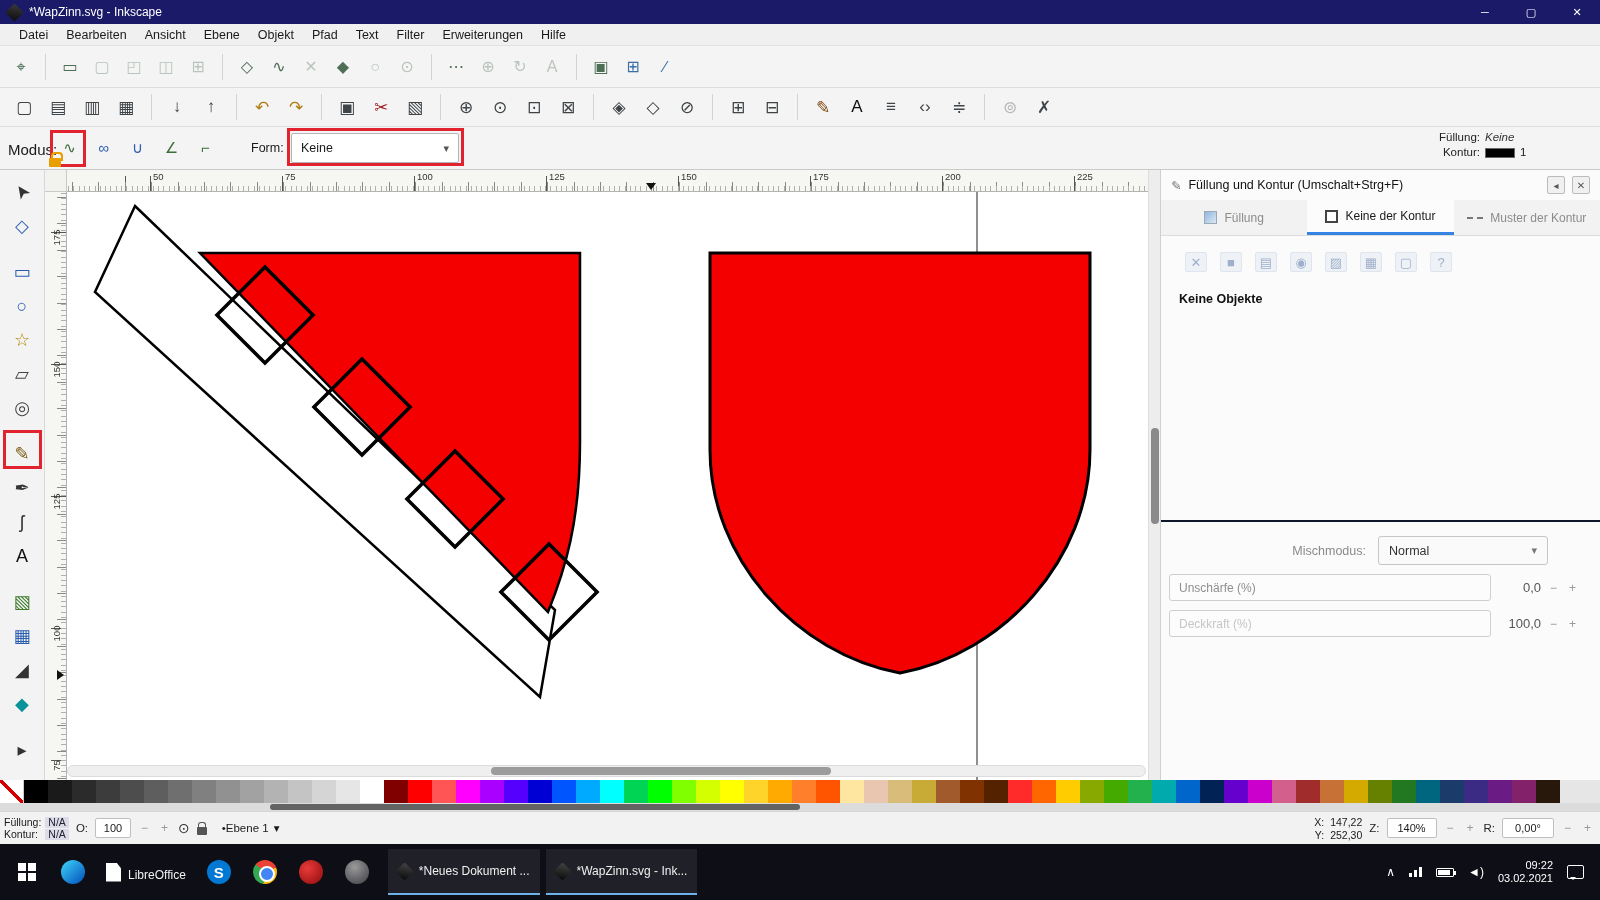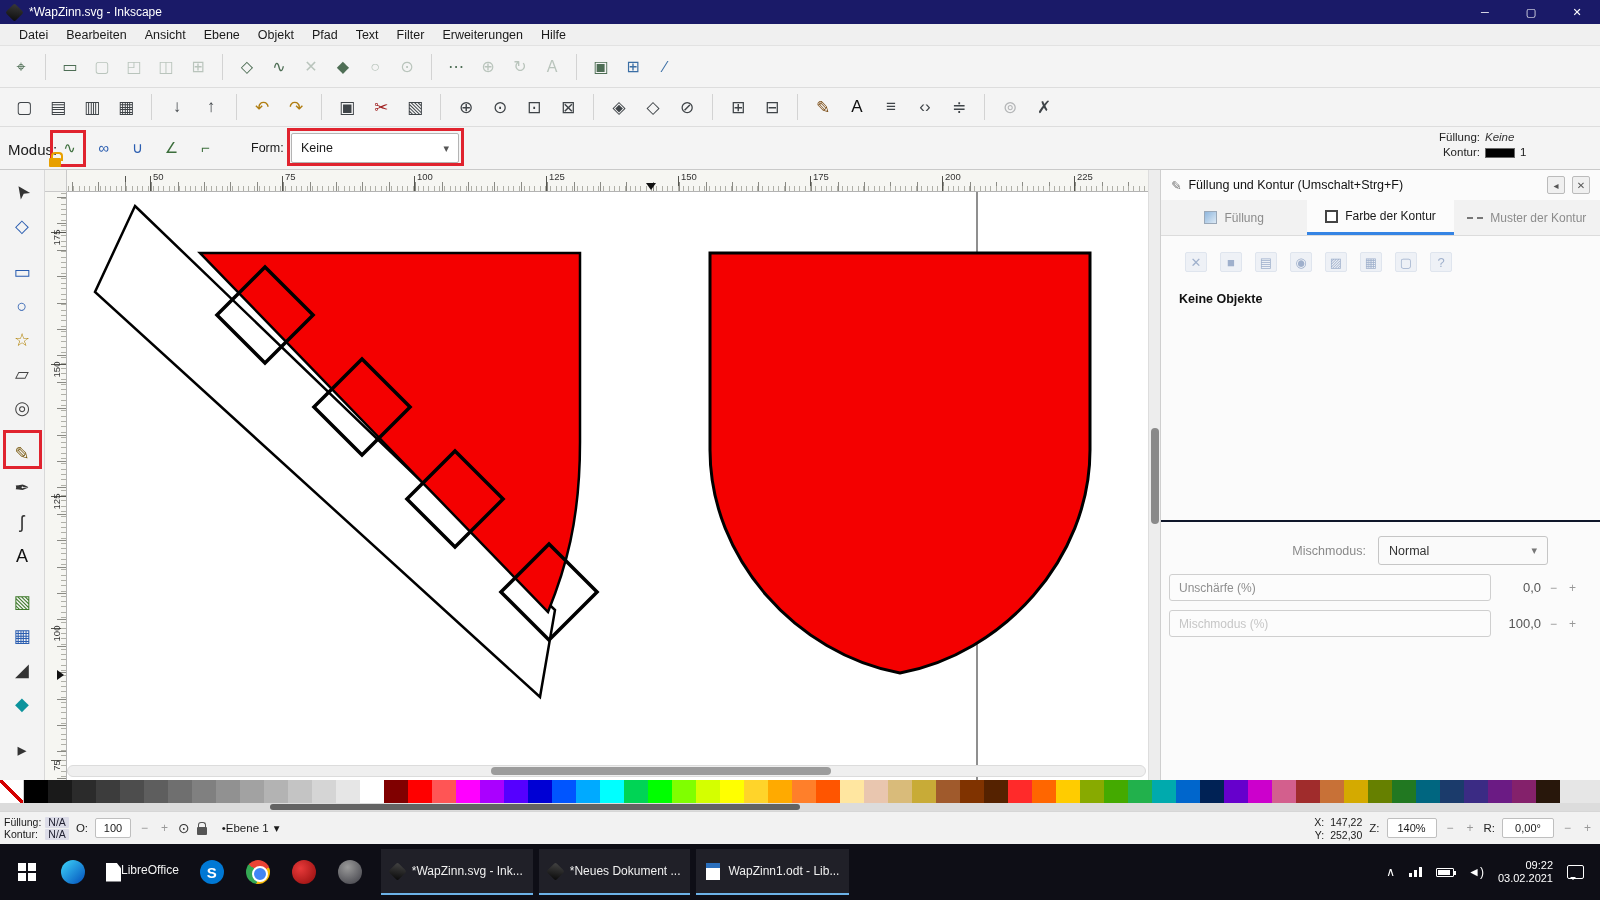--- a/index.html
+++ b/index.html
@@ -124,21 +124,21 @@
 
 #taskbar{position:absolute;left:0;top:844px;width:1600px;height:56px;background:#0e0e16;display:flex;align-items:center;padding:0 6px;gap:4px;color:#fff}
 .tb-app{width:42px;height:44px;display:flex;align-items:center;justify-content:center;flex:0 0 auto}
 #win-logo{display:grid;grid-template-columns:8px 8px;grid-template-rows:8px 8px;gap:2px}
 #win-logo span{background:#fff}
 .circle-ico{width:24px;height:24px;border-radius:50%}
 #edge-ico{background:linear-gradient(135deg,#35c1f1 15%,#0b62c4 85%)}
 #skype-ico{background:#0078d4;display:flex;align-items:center;justify-content:center;font-weight:bold;font-size:15px;color:#fff}
 #chrome-ico{background:conic-gradient(from -50deg,#ea4335 0 33%,#fbbc05 0 66%,#34a853 0 100%);position:relative}
 #chrome-ico::after{content:"";position:absolute;left:6px;top:6px;width:12px;height:12px;border-radius:50%;background:#4285f4;border:2px solid #fff}
-#lo-group{display:flex;align-items:flex-start;padding:0 8px;flex:0 0 auto}
+#lo-group{display:flex;align-items:flex-end;gap:7px;padding:0 8px;flex:0 0 auto}
 #lo-ico{width:15px;height:19px;background:#fff;clip-path:polygon(0 0,70% 0,100% 30%,100% 100%,0 100%)}
 #lo-label{font-size:12px;color:#f2f2f2}
 #red-app-ico{background:radial-gradient(circle at 35% 35%,#e83a3a,#8f0b0b)}
 #gray-app-ico{background:radial-gradient(circle at 40% 30%,#9a9a9a,#3c3c44)}
 .tb-win{height:46px;display:flex;align-items:center;gap:8px;padding:0 10px;margin-left:6px;background:rgba(255,255,255,.08);border-bottom:2px solid #6cb2e8;max-width:172px;flex:0 0 auto}
 .tb-win-label{font-size:12px;color:#f0f0f0;white-space:nowrap;overflow:hidden;text-overflow:ellipsis}
 .wi{flex:0 0 auto}
 .wi-ink{width:13px;height:13px;background:linear-gradient(145deg,#444,#090909);transform:rotate(45deg);border-radius:2px}
 .wi-writer{width:14px;height:17px;background:#fff;border-top:5px solid #2a6fbd}
 #tray{margin-left:auto;display:flex;align-items:center;gap:14px;padding-right:10px}
@@ -346,21 +346,21 @@
     <span class="panel-btn">◂</span>
     <span class="panel-btn">✕</span>
   </div>
   <div id="panel-tabs">
       <div class="tab">
         <span class="tab-ico tab-ico-0"></span>
         <span>Füllung</span>
       </div>
       <div class="tab active">
         <span class="tab-ico tab-ico-1"></span>
-        <span>Farbe der Kontur</span>
+        <span>Keine der Kontur</span>
       </div>
       <div class="tab">
         <span class="tab-ico tab-ico-2"></span>
         <span>Muster der Kontur</span>
       </div>
     </div>
   <div id="paint-row">
       <div class="paint-btn">✕</div>
       <div class="paint-btn">■</div>
       <div class="paint-btn">▤</div>
@@ -382,21 +382,21 @@
     <div class="slider-row">
       <div class="slider-entry">
           <span>Unschärfe (%)</span>
         </div>
       <span class="slider-val">0,0</span>
       <span class="mini">−</span>
       <span class="mini">+</span>
     </div>
     <div class="slider-row">
       <div class="slider-entry faint">
-          <span>Mischmodus (%)</span>
+          <span>Deckkraft (%)</span>
         </div>
       <span class="slider-val">100,0</span>
       <span class="mini">−</span>
       <span class="mini">+</span>
     </div>
   </div>
 </div>
 
 <div id="palette-strip">
     <div class="swatch none"></div>
@@ -527,29 +527,25 @@
     </div>
   <div class="tb-app">
       <span class="circle-ico" id="red-app-ico"></span>
     </div>
   <div class="tb-app">
       <span class="circle-ico" id="gray-app-ico"></span>
     </div>
   <div id="tb-windows" style="display:flex">
       <div class="tb-win">
         <span class="wi wi-ink"></span>
-        <span class="tb-win-label">*WapZinn.svg - Ink...</span>
+        <span class="tb-win-label">*Neues Dokument ...</span>
       </div>
       <div class="tb-win">
         <span class="wi wi-ink"></span>
-        <span class="tb-win-label">*Neues Dokument ...</span>
-      </div>
-      <div class="tb-win">
-        <span class="wi wi-writer"></span>
-        <span class="tb-win-label">WapZinn1.odt - Lib...</span>
+        <span class="tb-win-label">*WapZinn.svg - Ink...</span>
       </div>
     </div>
   <div id="tray">
     <span class="tray-glyph">∧</span>
     <span id="sigbars">
         <span style="height:4px"></span>
         <span style="height:7px"></span>
         <span style="height:10px"></span>
       </span>
     <span id="battery">

